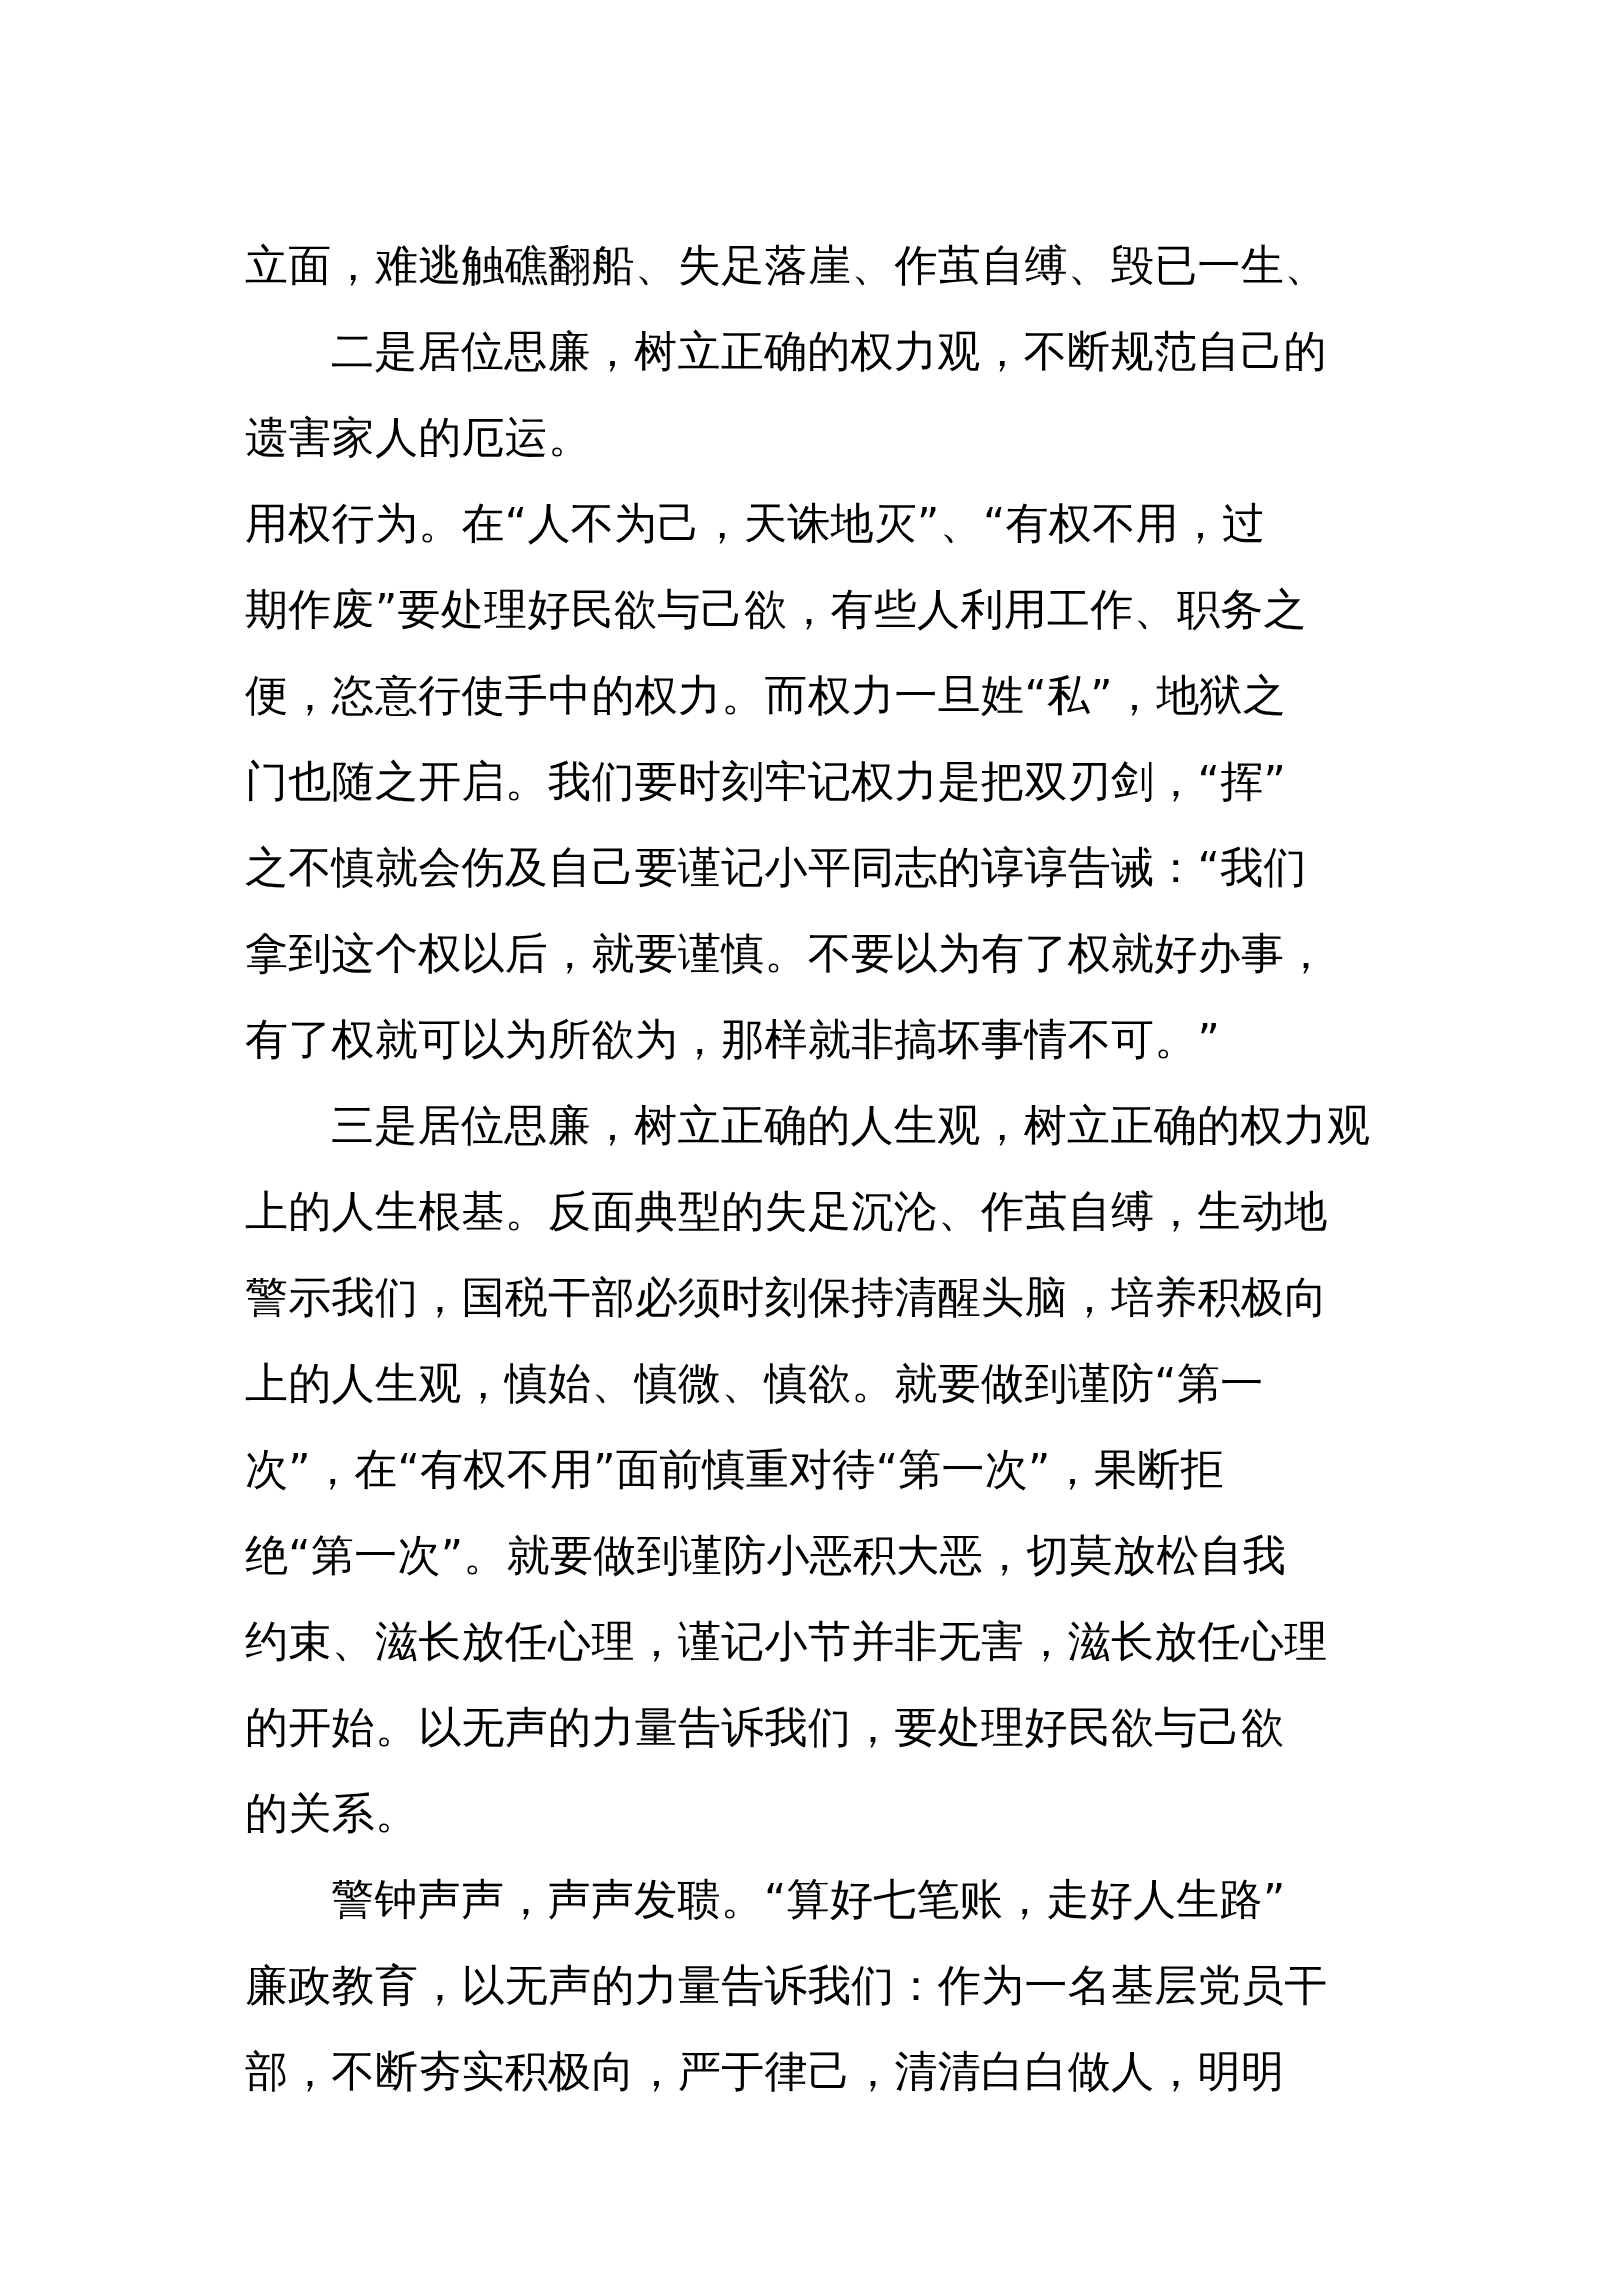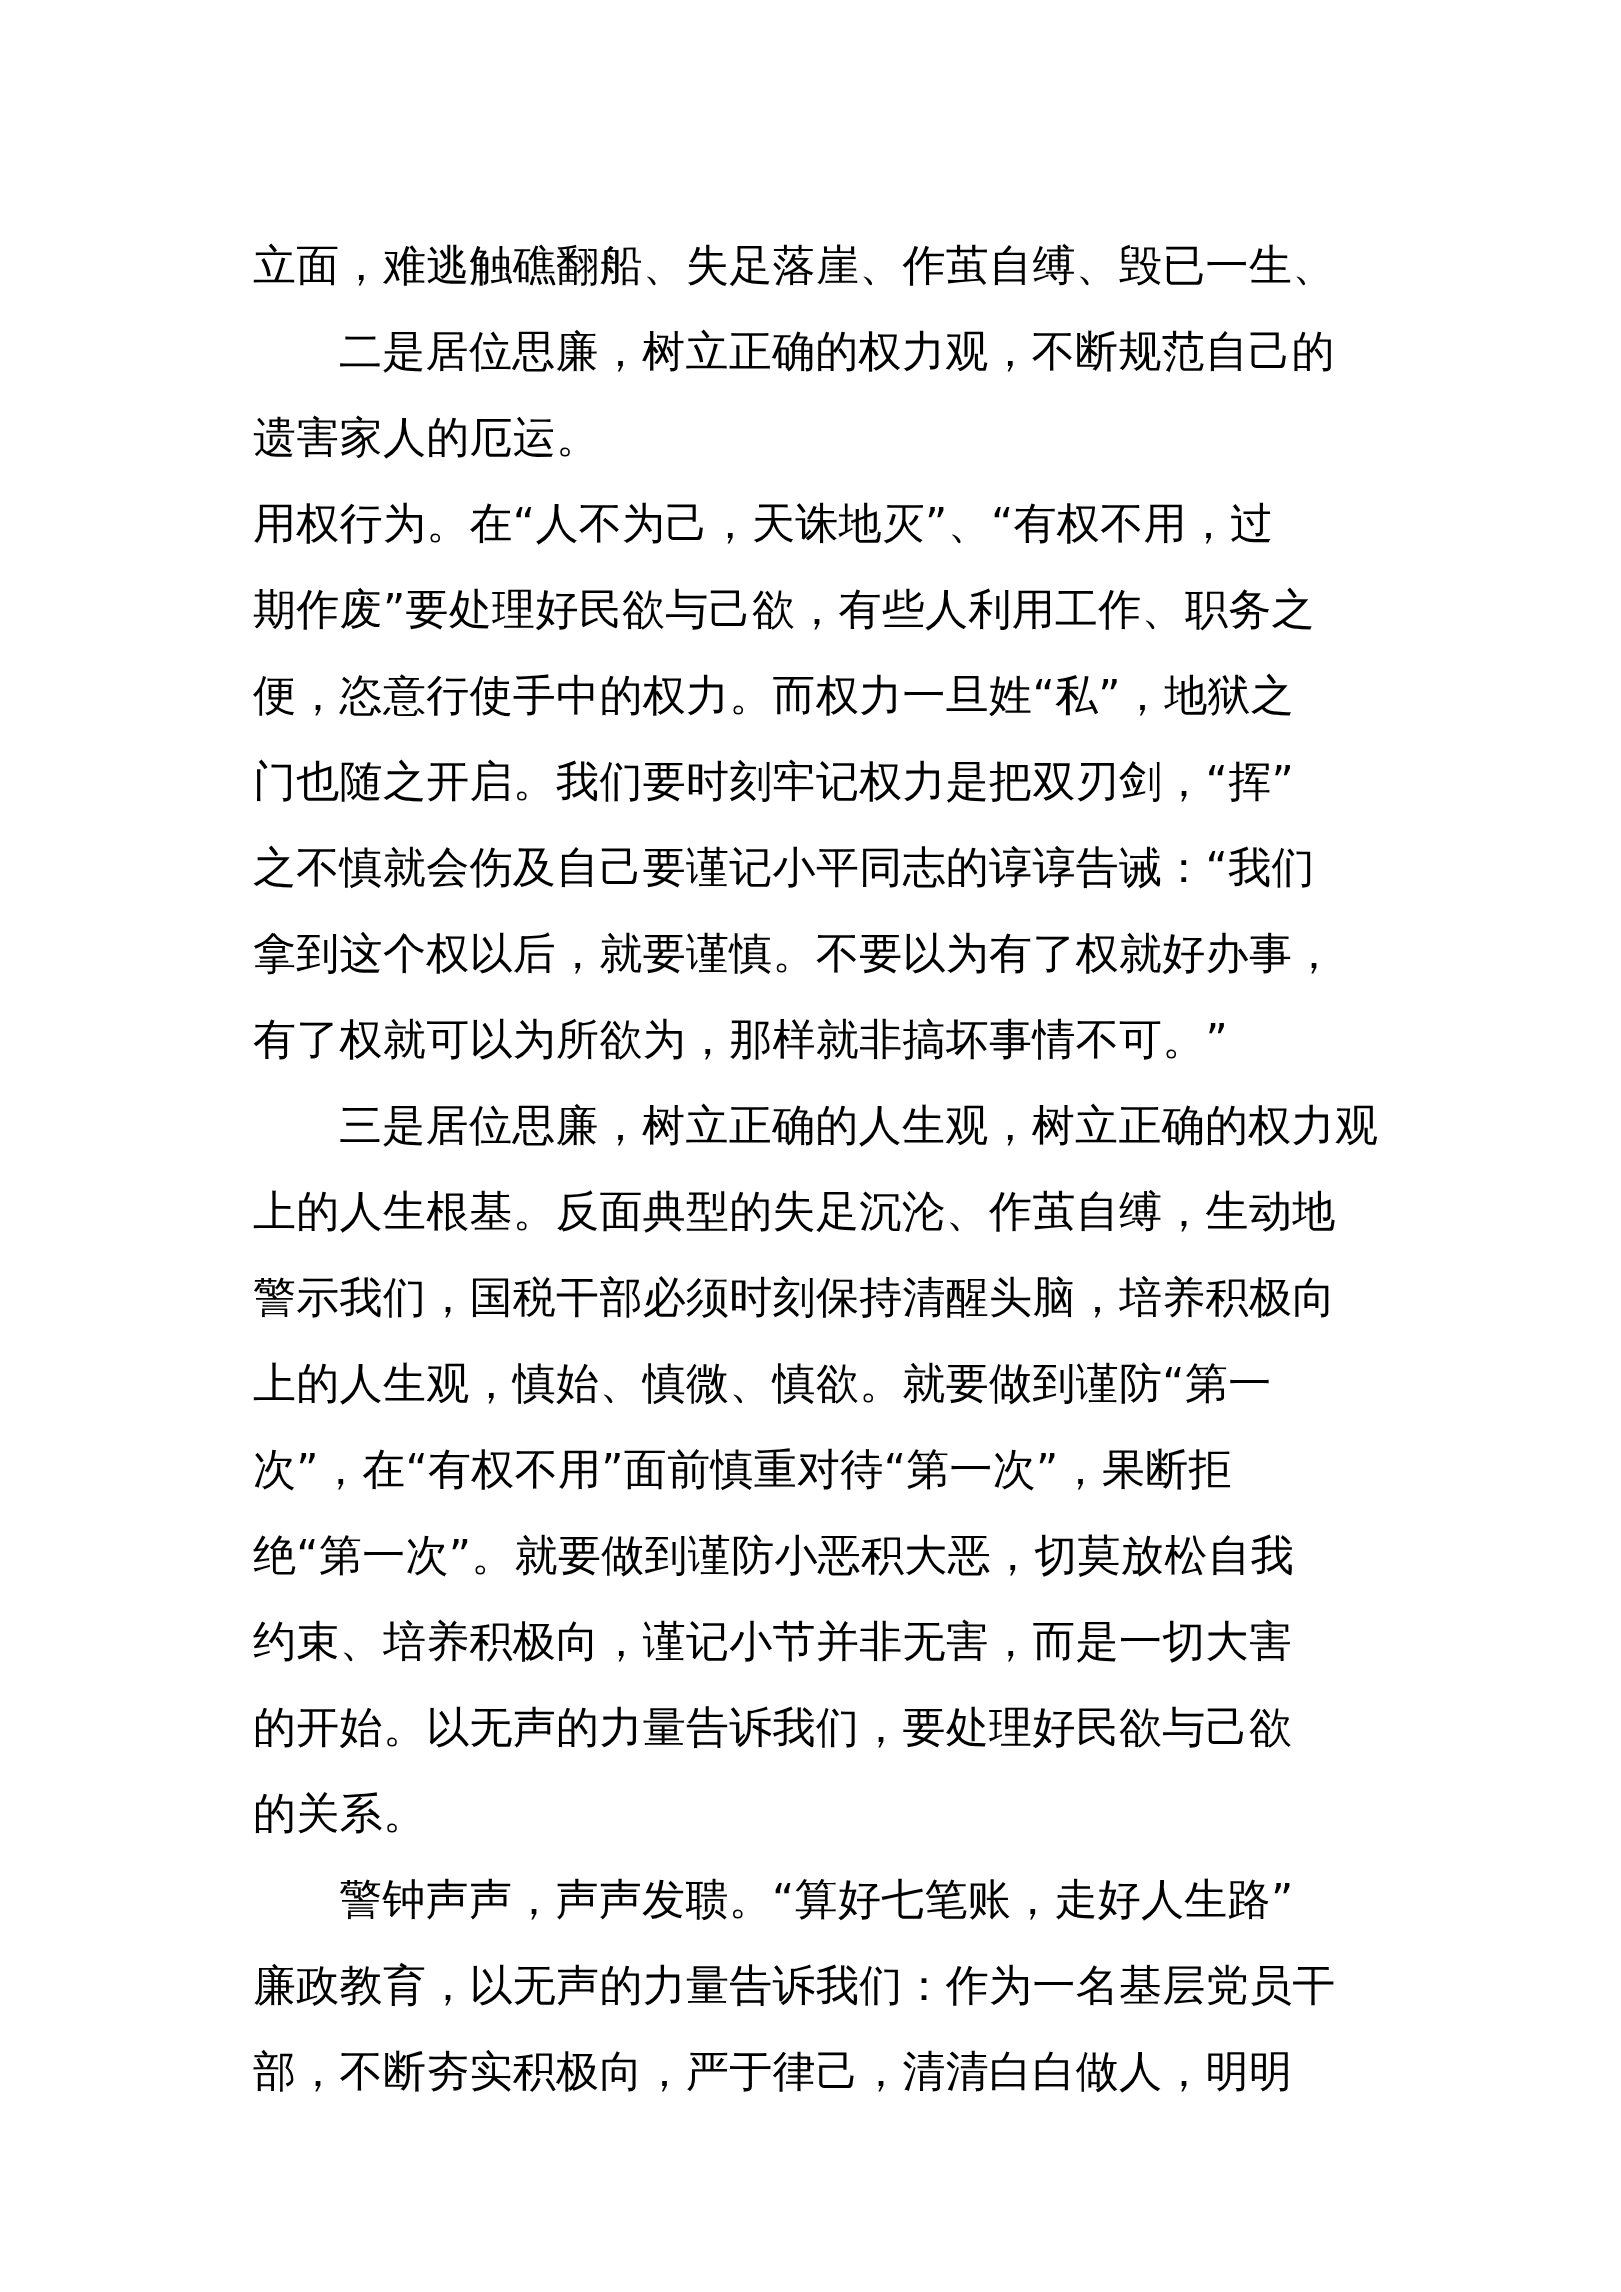--- a/index.html
+++ b/index.html
@@ -10,21 +10,21 @@
     body {
       width: 1621px;
       height: 2293px;
       position: relative;
       overflow: hidden;
       font-family: "DejaVu Sans", "Liberation Sans", sans-serif;
       color: #000000;
     }
     .page {
       position: absolute;
-      left: 253px;
+      left: 245px;
       top: 231px;
       width: 1141px;
     }
     .line {
       height: 86px;
       line-height: 69px;
       font-size: 43px;
       white-space: nowrap;
       letter-spacing: 0.3px;
     }
@@ -45,20 +45,20 @@
   <div class="line">门也随之开启。我们要时刻牢记权力是把双刃剑，“挥”</div>
   <div class="line">之不慎就会伤及自己要谨记小平同志的谆谆告诫：“我们</div>
   <div class="line">拿到这个权以后，就要谨慎。不要以为有了权就好办事，</div>
   <div class="line">有了权就可以为所欲为，那样就非搞坏事情不可。”</div>
   <div class="line indent">三是居位思廉，树立正确的人生观，树立正确的权力观</div>
   <div class="line">上的人生根基。反面典型的失足沉沦、作茧自缚，生动地</div>
   <div class="line">警示我们，国税干部必须时刻保持清醒头脑，培养积极向</div>
   <div class="line">上的人生观，慎始、慎微、慎欲。就要做到谨防“第一</div>
   <div class="line">次”，在“有权不用”面前慎重对待“第一次”，果断拒</div>
   <div class="line">绝“第一次”。就要做到谨防小恶积大恶，切莫放松自我</div>
-  <div class="line">约束、培养积极向，谨记小节并非无害，而是一切大害</div>
+  <div class="line">约束、滋长放任心理，谨记小节并非无害，滋长放任心理</div>
   <div class="line">的开始。以无声的力量告诉我们，要处理好民欲与己欲</div>
   <div class="line">的关系。</div>
   <div class="line indent">警钟声声，声声发聩。“算好七笔账，走好人生路”</div>
   <div class="line">廉政教育，以无声的力量告诉我们：作为一名基层党员干</div>
   <div class="line">部，不断夯实积极向，严于律己，清清白白做人，明明</div>
 </div>
 
 
 </body></html>

